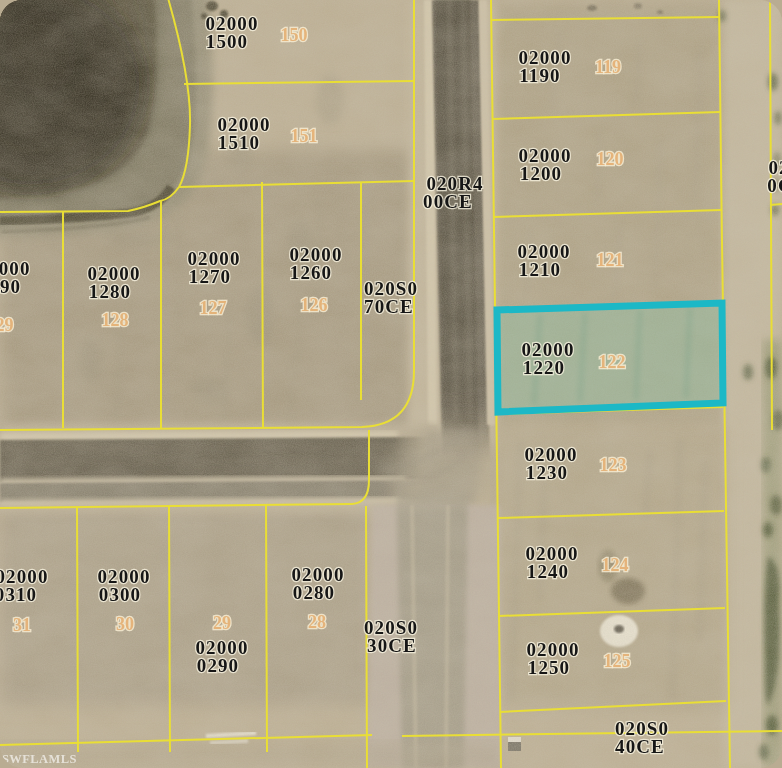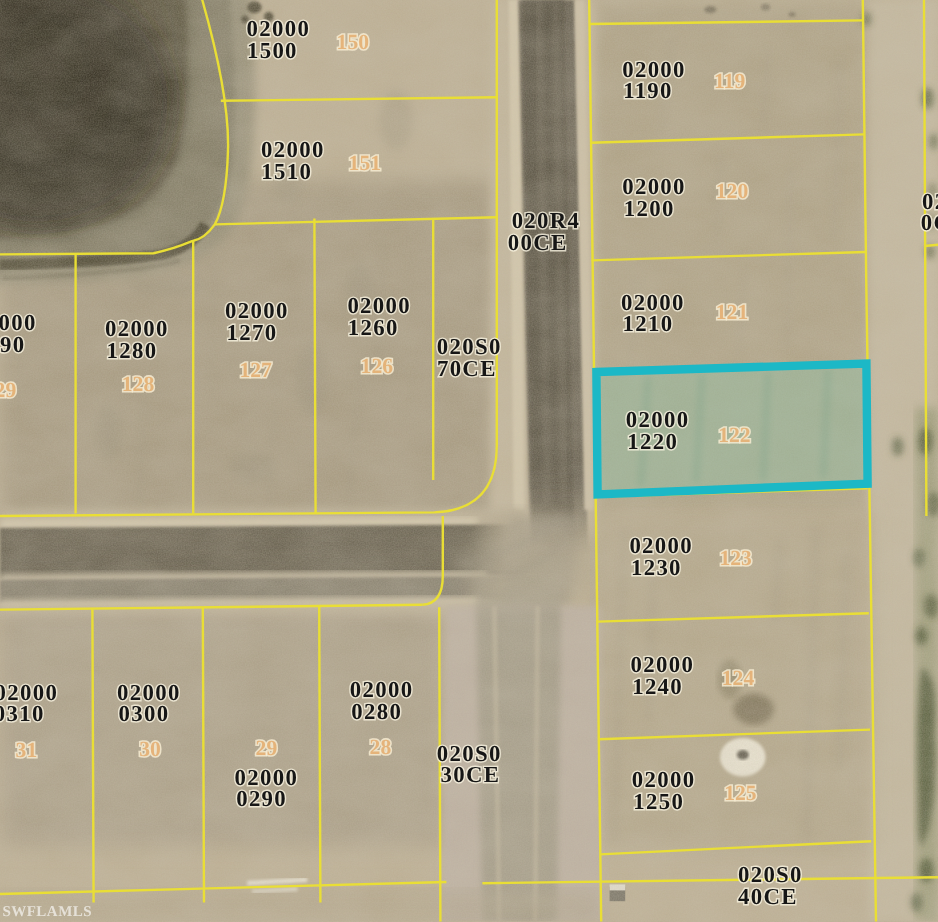--- a/index.html
+++ b/index.html
@@ -1,16 +1,16 @@
 <!DOCTYPE html>
 <html><head>
 <meta charset="utf-8">
 <style>
   html,body{margin:0;padding:0;background:#b9ac92;}
-  #map{position:relative;width:782px;height:768px;overflow:hidden;}
+  #map{position:relative;width:782px;height:768px;overflow:hidden;border-radius:22px;}
   svg{display:block;}
   text{font-family:"Liberation Serif",serif;}
 </style>
 </head>
 <body>
 <div id="map">
 <svg width="782" height="768" viewBox="0 0 782 768">
 <defs>
   <filter id="b1">
           <feGaussianBlur stdDeviation="1.2"></feGaussianBlur>

